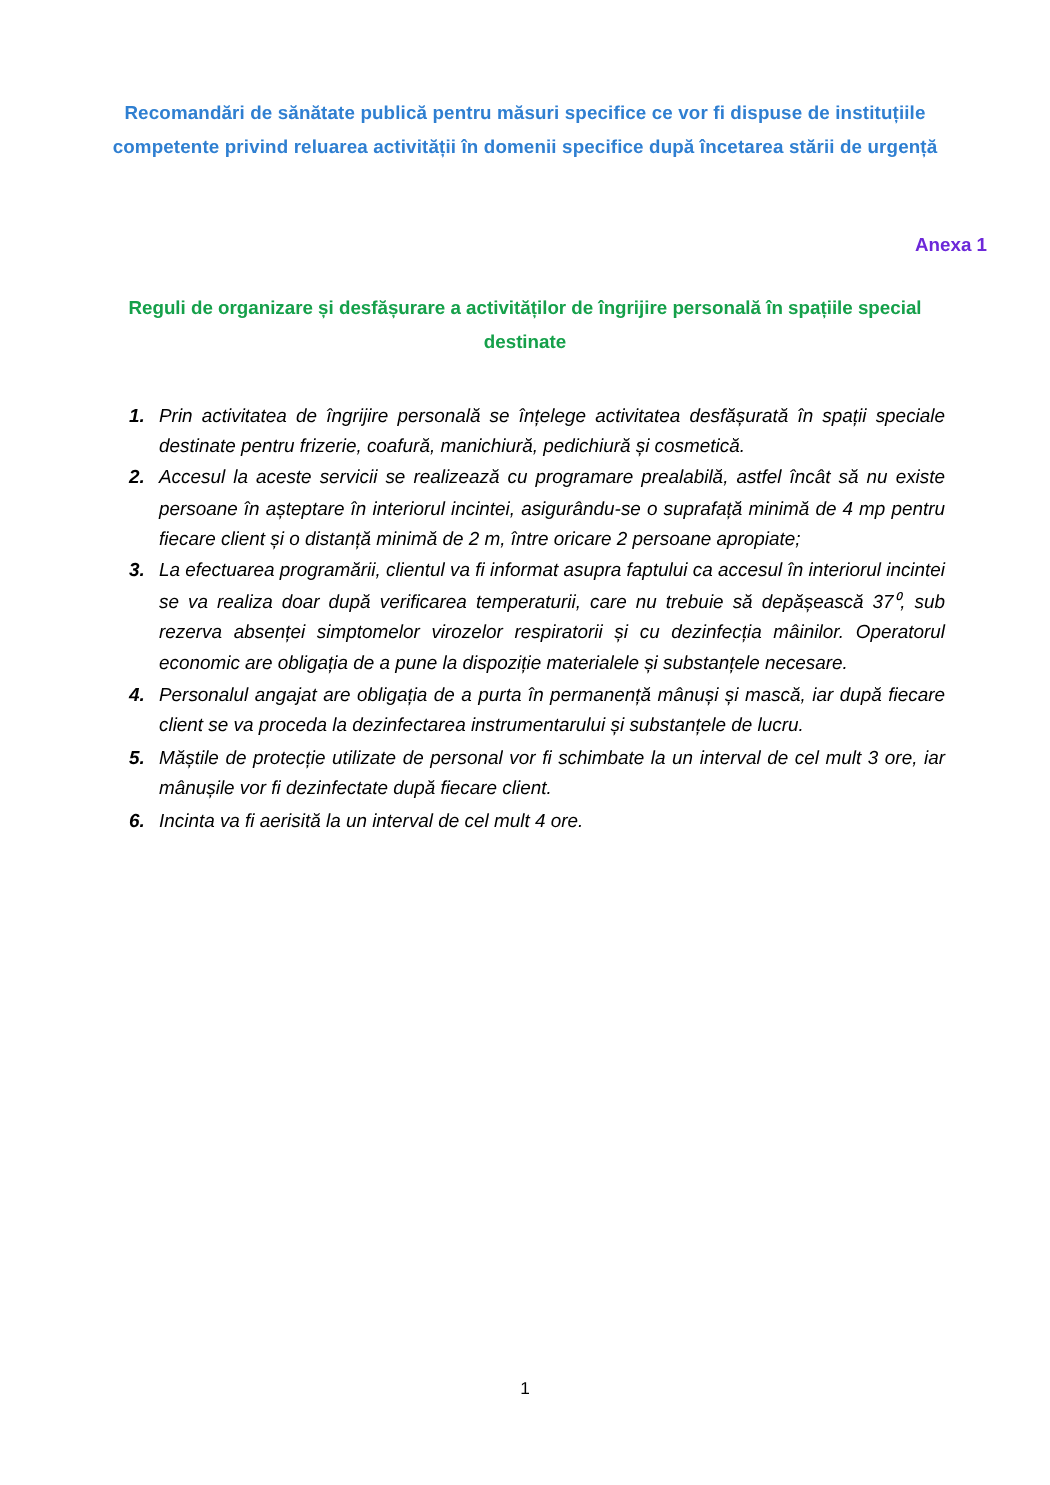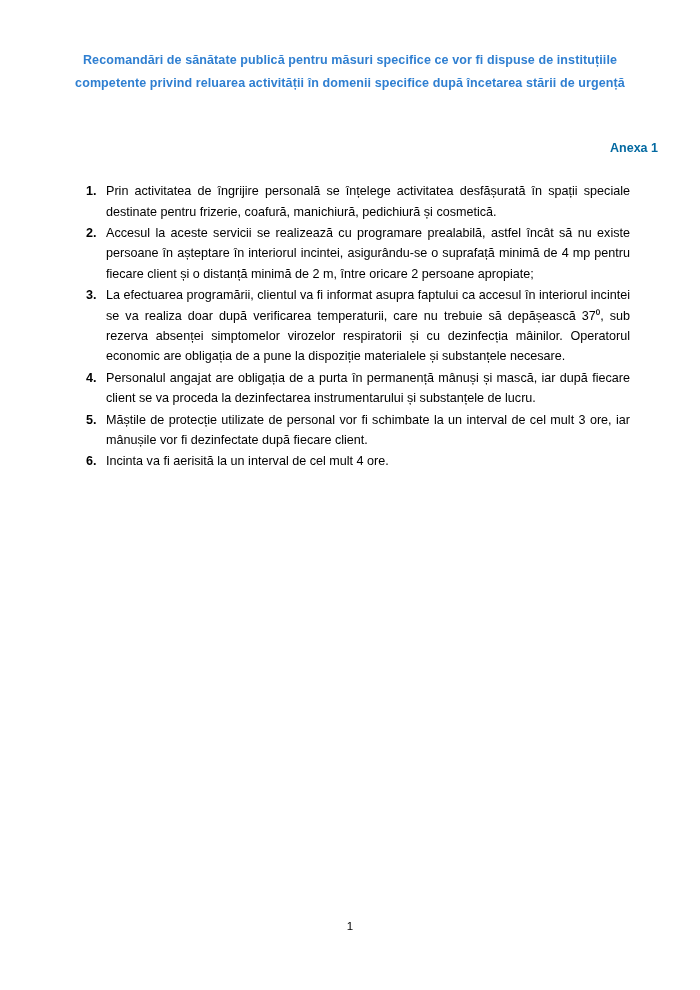--- a/index.html
+++ b/index.html
@@ -21,27 +21,27 @@
     box-sizing: border-box;
     padding: 48px 40px 0 40px;
     position: relative;
   }
   .doc-title {
     color: #2f7fd1;
     font-weight: bold;
     font-size: 12.5px;
     line-height: 1.85;
     text-align: center;
-    margin: 1px 22px;
+    margin: 16px 22px;
     letter-spacing: 0.1px;
   }
   .annex {
     margin-top: 46px;
     text-align: right;
-    color: #0369a1;
+    color: #6d28d9;
     font-weight: bold;
     font-size: 12.5px;
     padding-right: 2px;
   }
   .section-title {
     margin-top: 24px;
     text-align: center;
     color: #15a04a;
     font-weight: bold;
     font-size: 12.5px;
@@ -52,20 +52,21 @@
     margin: 26px 0 0 0;
     padding-left: 60px;
     font-size: 12.6px;
     line-height: 1.62;
     text-align: justify;
     padding-right: 30px;
   }
   ol.rules > li {
     margin-bottom: 1px;
     padding-left: 6px;
+    font-style: italic;
   }
   ol.rules > li::marker {
     font-weight: bold;
   }
   .footer-page {
     position: absolute;
     bottom: 58px;
     left: 0;
     width: 700px;
     text-align: center;
@@ -79,20 +80,24 @@
 <div class="page">
 
   <div class="doc-title">
     <span>Recomandări de sănătate publică pentru măsuri specifice ce vor fi  dispuse de</span>
     <span>instituțiile competente privind reluarea activității în domenii specifice după încetarea</span>
     <span>stării de urgență</span>
   </div>
 
   <div class="annex">Anexa 1</div>
 
+  <div class="section-title">
+    <span>Reguli de organizare și desfășurare a activităților de îngrijire personală</span>
+    <span>în spațiile special destinate</span>
+  </div>
 
   <ol class="rules">
     <li>Prin activitatea de îngrijire personală se înțelege activitatea desfășurată în spații speciale destinate pentru frizerie, coafură, manichiură, pedichiură și cosmetică.</li>
     <li>Accesul la aceste servicii se realizează cu programare prealabilă, astfel încât să nu existe persoane în așteptare în interiorul incintei, asigurându-se o suprafață minimă de 4 mp pentru fiecare client și o distanță minimă de 2 m, între oricare 2 persoane apropiate;</li>
     <li>La efectuarea programării, clientul va fi informat asupra faptului ca accesul în interiorul incintei se va realiza doar după verificarea temperaturii, care nu trebuie să depășească 37⁰, sub rezerva absenței simptomelor virozelor respiratorii și cu dezinfecția mâinilor. Operatorul economic are obligația de a pune la dispoziție materialele și substanțele necesare.</li>
     <li>Personalul angajat are obligația de a purta în permanență mânuși și mască, iar după fiecare client se va proceda la dezinfectarea instrumentarului și substanțele de lucru.</li>
     <li>Măștile de protecție utilizate de personal vor fi schimbate la un interval de cel mult 3 ore, iar mânușile vor fi dezinfectate după fiecare client.</li>
     <li>Incinta va fi aerisită la un interval de cel mult 4 ore.</li>
   </ol>
 

